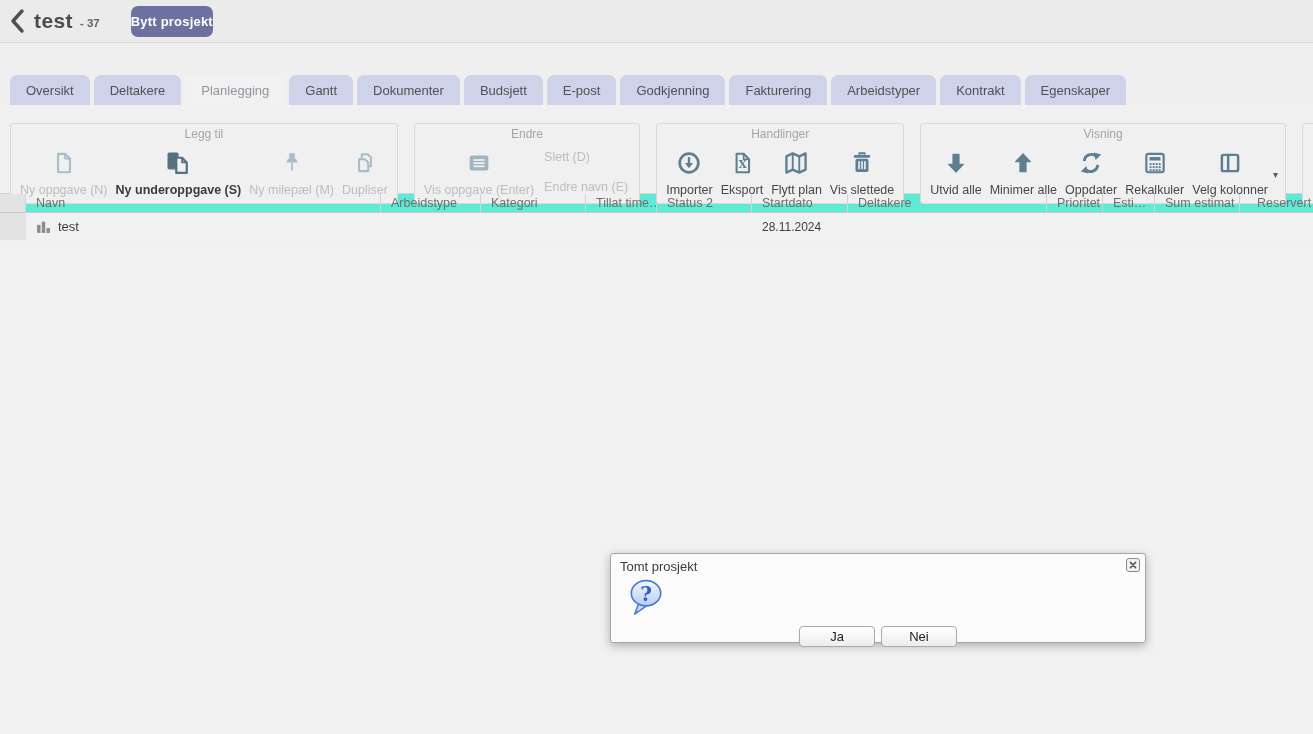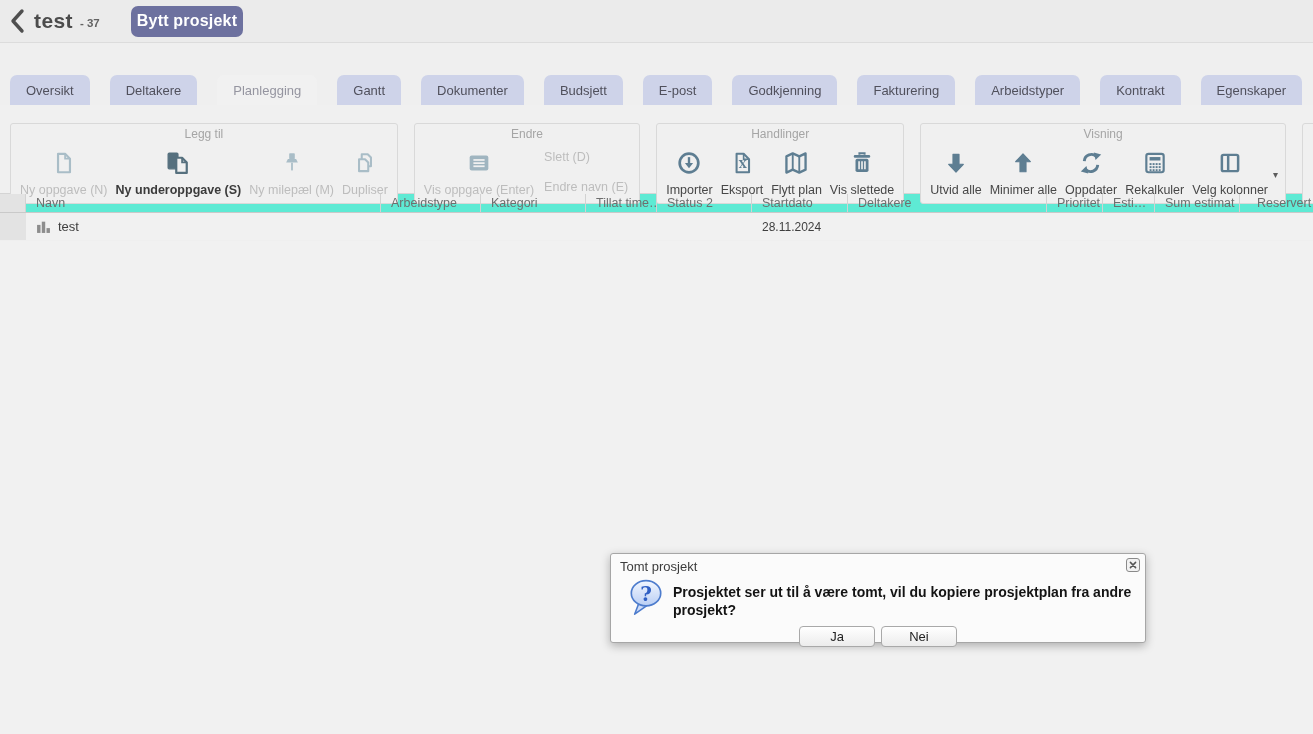--- a/index.html
+++ b/index.html
@@ -15,25 +15,25 @@
   .topbar {
     height: 43px; background: #ebebeb; border-bottom: 1px solid #dcdcdc;
     display: flex; align-items: center; padding-left: 6px;
   }
   .back-btn { width: 24px; height: 28px; display: flex; align-items: center; justify-content: center; cursor: pointer; }
   .page-title { font-size: 21px; font-weight: 700; color: #4c4c4c; margin-left: 4px; letter-spacing: 0.4px; }
   .page-subtitle { font-size: 11.5px; font-weight: 700; color: #636363; margin-left: 7px; margin-top: 3px; }
   .switch-btn {
     margin-left: 31px; background: #6d719f; color: #fff;
     font-family: "Liberation Sans", sans-serif;
-    font-size: 16px; font-weight: 700; border: none; border-radius: 7px;
-    padding: 0 6px; height: 31px; cursor: pointer; letter-spacing: 0.2px;
-  }
-  
-  .tabbar { margin-top: 32px; padding-left: 10px; display: flex; gap: 20px; height: 30px; }
+    font-size: 13px; font-weight: 700; border: none; border-radius: 7px;
+    padding: 0 0; height: 31px; cursor: pointer; letter-spacing: 0.2px;
+  }
+  
+  .tabbar { margin-top: 32px; padding-left: 10px; display: flex; gap: 4px; height: 30px; }
   .tab {
     background: #ced3e9; color: #50505c; font-size: 13px;
     display: flex; align-items: center; padding: 0 16px;
     border-radius: 7px 7px 0 0; white-space: nowrap; cursor: pointer;
   }
   .tab.active { background: #f1f1f1; color: #9595a0; }
   
   .ribbon { background: #f0f0f0; padding: 18px 4px 3px 10px; display: flex; gap: 16px; height: 88px; }
   .rgroup {
     border: 1px solid #d9d9d9; background: #f0f0f0; border-radius: 3px;
@@ -378,18 +378,17 @@
         <linearGradient id="qgrad" x1="0" y1="0" x2="0" y2="1">
           <stop offset="0" stop-color="#f2f7ff"></stop>
           <stop offset="1" stop-color="#b9cef4"></stop>
         </linearGradient>
       </defs>
       <path d="M10 24.5 L6.2 34.5 L17.5 26.5 Z" fill="#cddcf8" stroke="#4d7ccd" stroke-width="1.5" stroke-linejoin="round"></path>
       <ellipse cx="17" cy="14.5" rx="14" ry="12" fill="url(#qgrad)" stroke="#4d7ccd" stroke-width="1.6"></ellipse>
       <text x="17" y="21.5" text-anchor="middle" font-size="19" font-weight="bold" fill="#2f5fc4" font-family="DejaVu Serif, serif">?</text>
     </svg>
   </span>
-  <div class="dialog-msg">Prosjektet ser ut til å være tomt, vil du kopiere prosjektplan fra andre prosjekt?</div>
   <div class="dialog-btns">
     <button class="dlg-btn">Ja</button>
     <button class="dlg-btn">Nei</button>
   </div>
 </div>
 
 </body></html>

